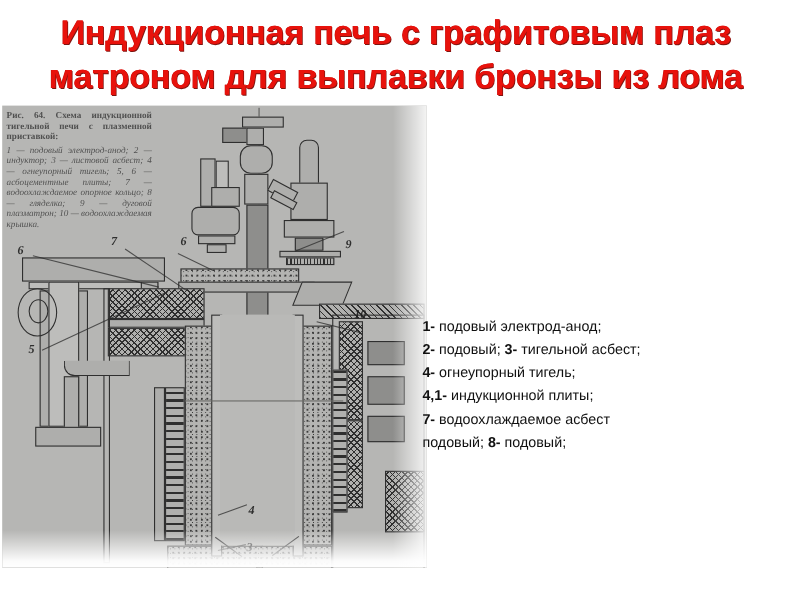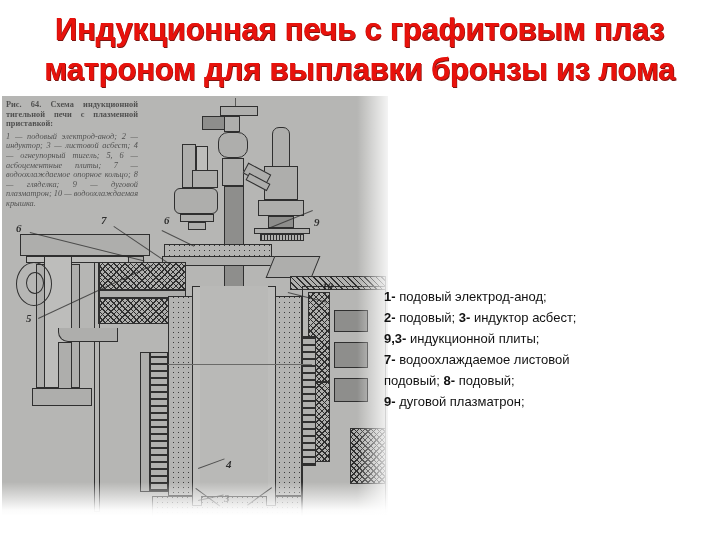--- a/index.html
+++ b/index.html
@@ -249,27 +249,27 @@
     <div class="callout" style="left:222px;top:396px;">3</div>
 
   </div>
 </div>
 
 <div id="legend">
   <div class="lg-line">
     <b>1-</b><span> подовый электрод-анод;</span>
   </div>
   <div class="lg-line">
-    <b>2-</b><span> подовый;  </span><b>3-</b><span> индуктор асбест;</span>
-  </div>
-  <div class="lg-line">
-    <b> 9,3-</b><span> индукционной плиты;</span>
-  </div>
-  <div class="lg-line">
-    <b>7-</b><span> водоохлаждаемое листовой</span>
+    <b>2-</b><span> подовый;  </span><b>3-</b><span> тигельной асбест;</span>
+  </div>
+  <div class="lg-line">
+    <b>4-</b><span> огнеупорный тигель;</span>
+  </div>
+  <div class="lg-line">
+    <b> 4,1-</b><span> индукционной плиты;</span>
+  </div>
+  <div class="lg-line">
+    <b>7-</b><span> водоохлаждаемое асбест</span>
   </div>
   <div class="lg-line">
     <span>подовый; </span><b>8-</b><span> подовый;</span>
   </div>
-  <div class="lg-line">
-    <b> 9-</b><span> дуговой плазматрон;</span>
-  </div>
 </div>
 
 </body></html>

